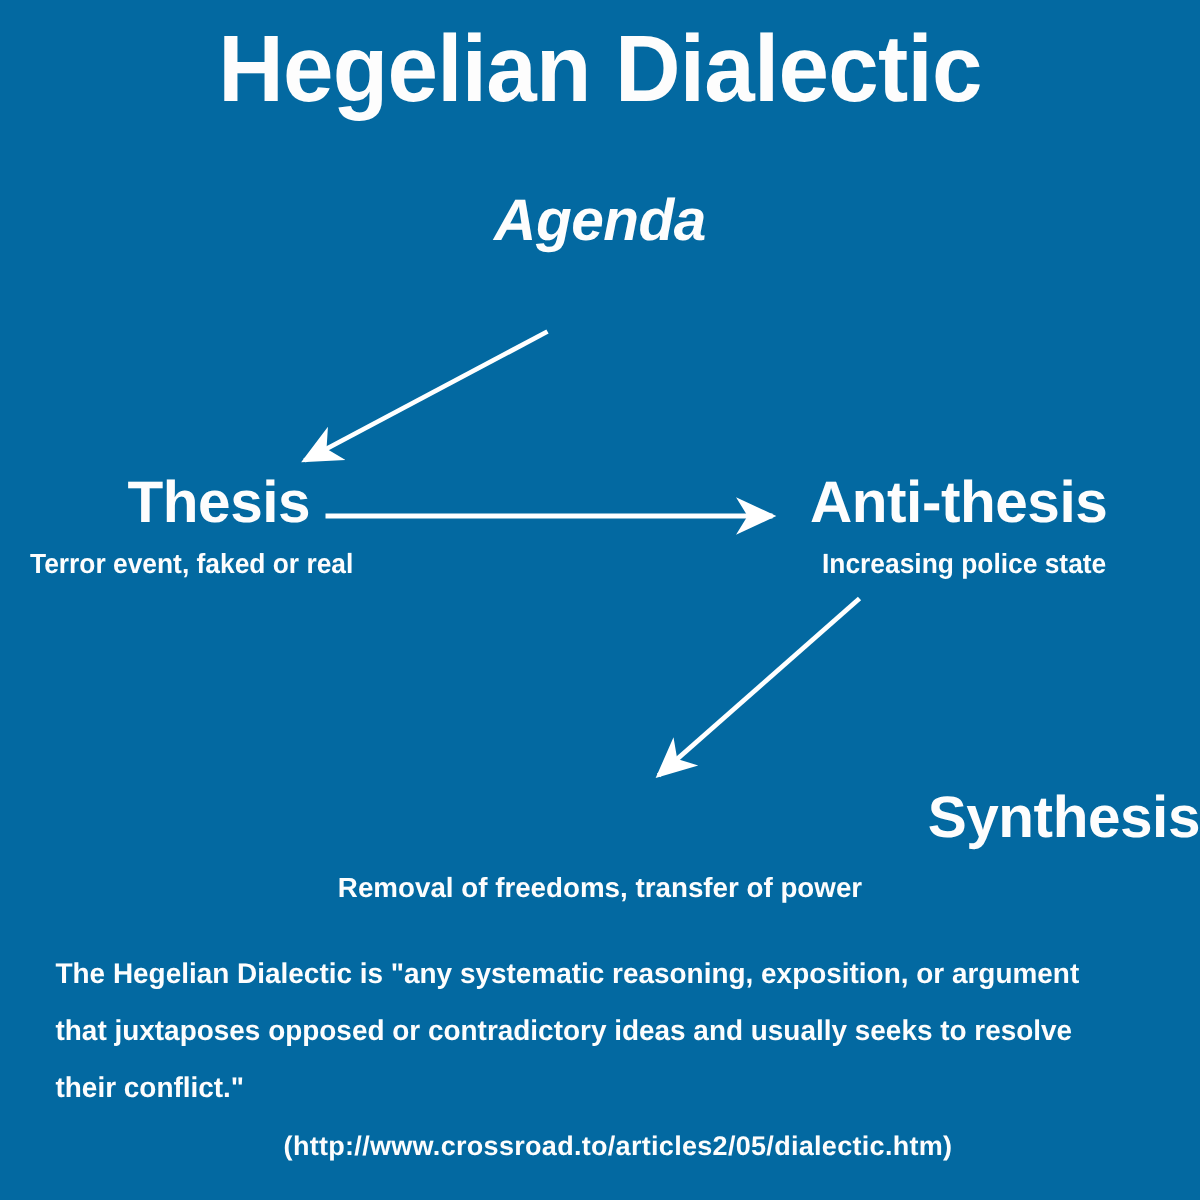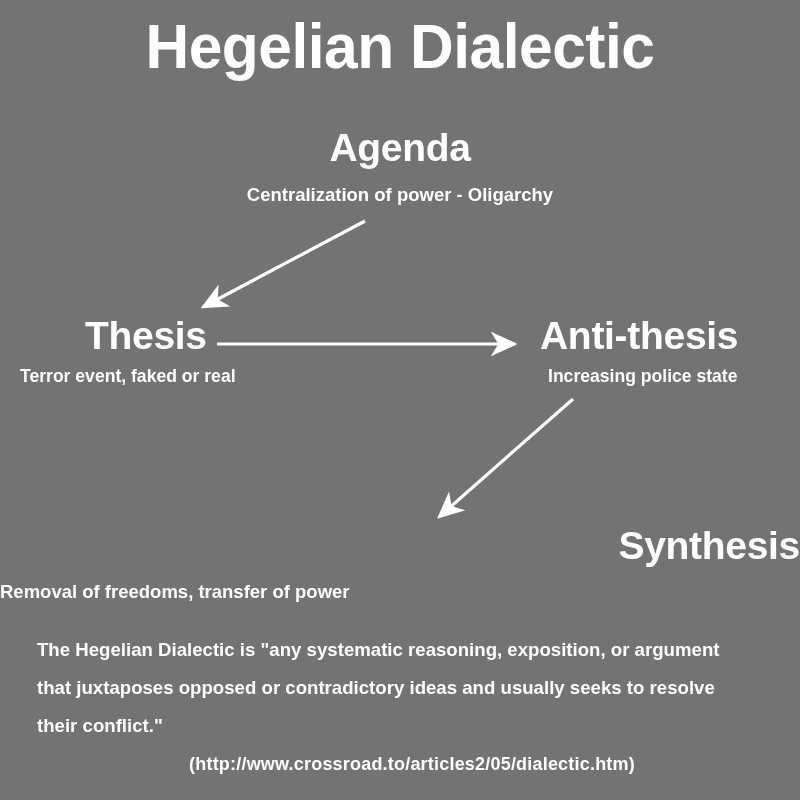--- a/index.html
+++ b/index.html
@@ -50,20 +50,21 @@
     font-weight: 700;
     line-height: 22px;
     transform: scaleX(0.95);
     transform-origin: left center;
   }
 
   #agenda-head {
     left: 0; right: 0;
     top: 126px;
     text-align: center;
+    font-style: italic;
   }
   #agenda-sub {
     left: 0; right: 0;
     top: 184px;
     text-align: center;
     transform: none;
   }
 
   #thesis-head {
     left: 85px;
@@ -84,21 +85,21 @@
   }
 
   #synthesis-head {
     left: 0; right: 0;
     top: 524px;
     text-align: right;
   }
   #synthesis-sub {
     left: 0; right: 0;
     top: 581px;
-    text-align: left;
+    text-align: center;
     transform: none;
   }
 
   
   #definition {
     position: absolute;
     left: 37px;
     top: 631px;
     width: 722px;
     font-size: 19px;
@@ -127,40 +128,39 @@
     left: 0;
     top: 0;
     width: 800px;
     height: 800px;
     pointer-events: none;
   }
 </style>
 </head>
 <body style="background: rgb(6, 50, 25);">
 
-<div id="canvas" style="background: #737373; width: 800px; height: 800px;">
+<div id="canvas" style="background: #0369a1; width: 800px; height: 800px;">
 
   <svg id="arrows" viewBox="0 0 800 800" xmlns="http://www.w3.org/2000/svg">
     <defs>
       <marker id="ah" markerWidth="9" markerHeight="9" refX="7.6" refY="4.5" orient="auto" markerUnits="strokeWidth">
         <path d="M0,0.6 L8.4,4.5 L0,8.4 L2.4,4.5 Z" fill="#ffffff"></path>
       </marker>
     </defs>
 
     <line x1="365" y1="221" x2="203" y2="307" stroke="#ffffff" stroke-width="3.2" marker-end="url(#ah)"></line>
 
     <line x1="217" y1="344" x2="515" y2="344" stroke="#ffffff" stroke-width="3.2" marker-end="url(#ah)"></line>
 
     <line x1="573" y1="399" x2="439" y2="517" stroke="#ffffff" stroke-width="3.2" marker-end="url(#ah)"></line>
   </svg>
 
   <div class="txt" id="title">Hegelian Dialectic</div>
 
   <div class="txt node-head" id="agenda-head">Agenda</div>
-  <div class="txt node-sub" id="agenda-sub">Centralization of power - Oligarchy</div>
 
   <div class="txt node-head" id="thesis-head">Thesis</div>
   <div class="txt node-sub" id="thesis-sub">Terror event, faked or real</div>
 
   <div class="txt node-head" id="antithesis-head">Anti-thesis</div>
   <div class="txt node-sub" id="antithesis-sub">Increasing police state</div>
 
   <div class="txt node-head" id="synthesis-head">Synthesis</div>
   <div class="txt node-sub" id="synthesis-sub">Removal of freedoms, transfer of power</div>
 

